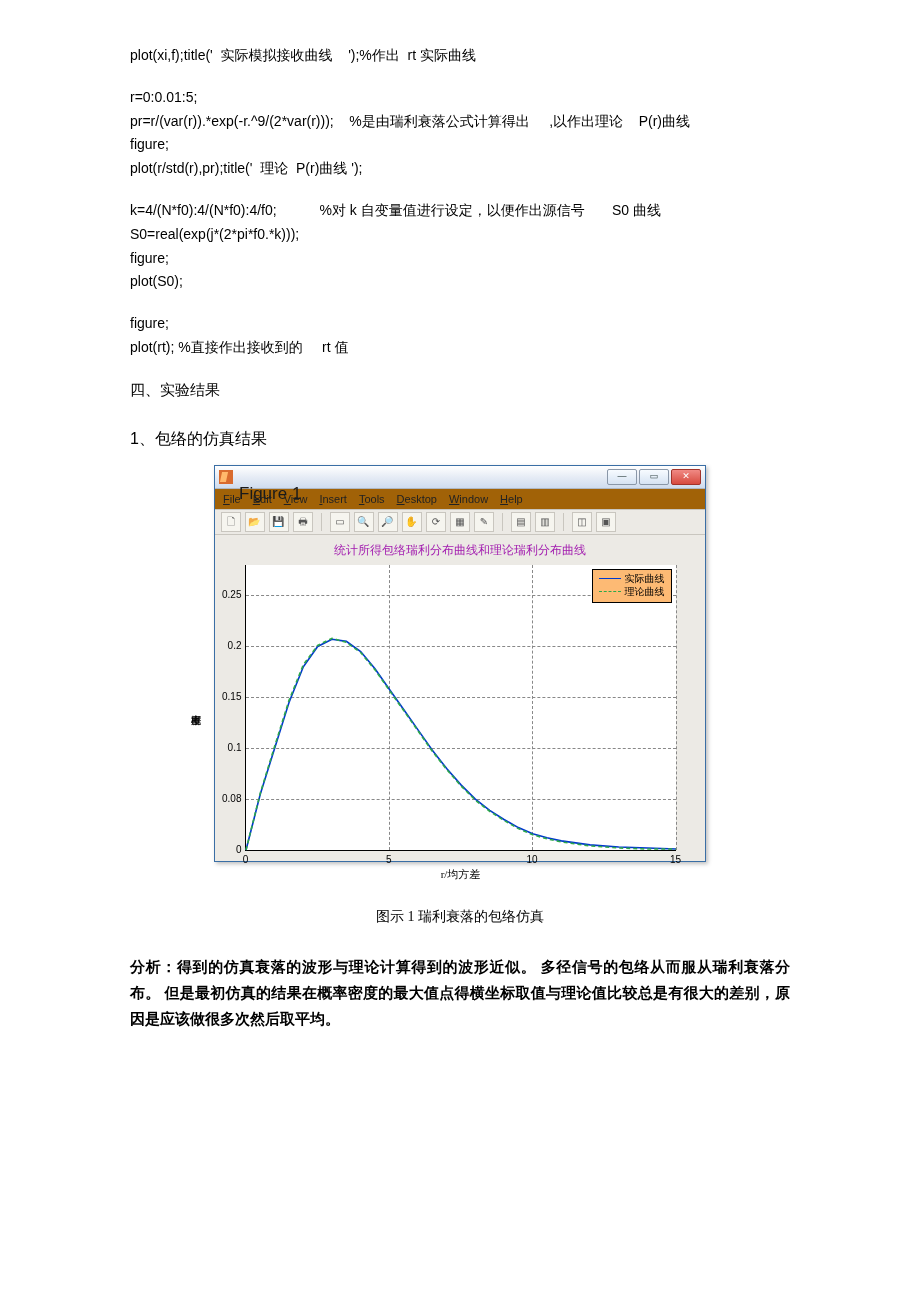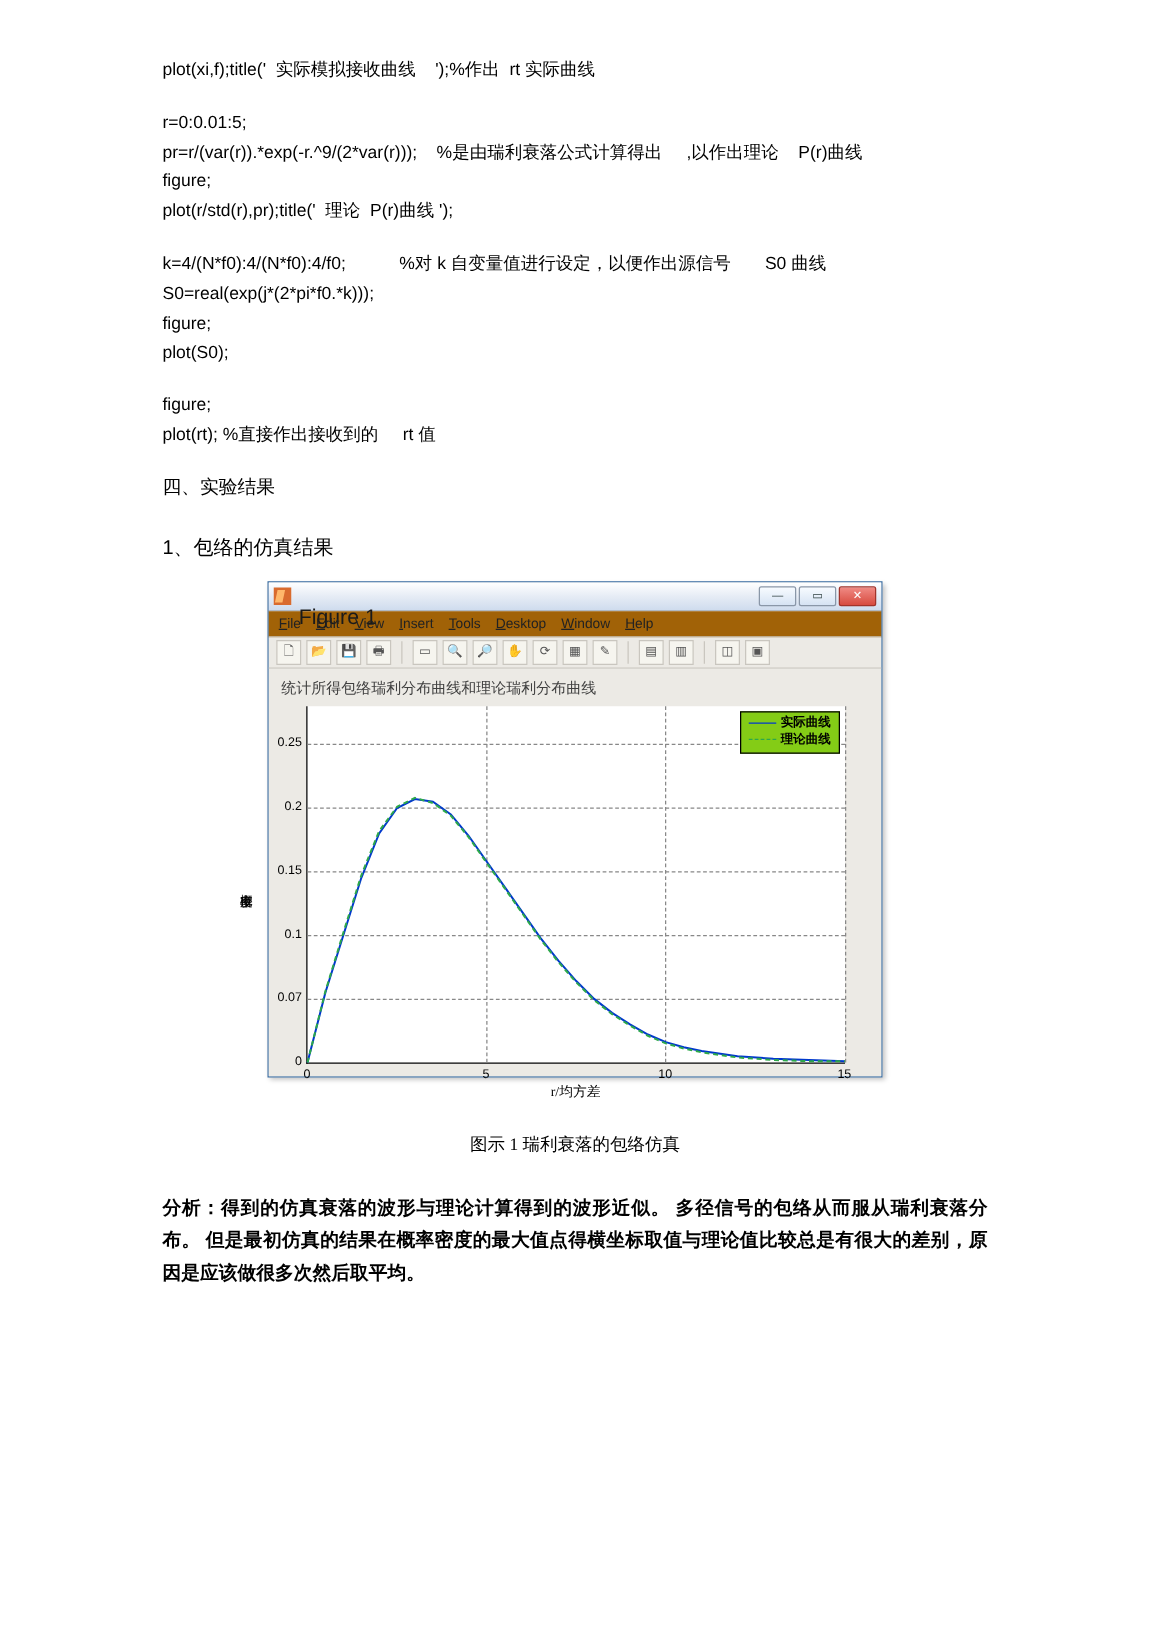--- a/index.html
+++ b/index.html
@@ -133,24 +133,24 @@
     width: 1px;
     height: 18px;
     background: #c9c6bf;
     margin: 0 4px;
   }
   .plot-area {
     background: #eceae5;
     padding: 6px 10px 10px 10px;
   }
   .plot-title {
-    text-align: left;
+    text-align: center;
     font-size: 12px;
     font-family: "SimSun","宋体",serif;
-    color: #404040;
+    color: #a21caf;
     margin-bottom: 4px;
   }
   .chart-box {
     position: relative;
     width: 430px;
     height: 285px;
     background: #ffffff;
     margin: 0 auto;
     border-left: 1px solid #000;
     border-bottom: 1px solid #000;
@@ -195,27 +195,26 @@
     transform: translateY(-50%);
     font-size:10px;
     font-family:"SimSun","宋体",serif;
     writing-mode: vertical-rl;
     letter-spacing:0px;
   }
   .legend-box {
     position:absolute;
     top:4px;
     right:4px;
-    background:#84cc16;
+    background:#fdba74;
     border:1px solid #000;
     padding:2px 6px 3px 6px;
     font-size:10px;
     font-family:"SimSun","宋体",serif;
     line-height:1.35;
-    font-weight:bold;
   }
   .legend-row { display:flex; align-items:center; gap:4px; }
   .legend-line { width:22px; height:0; border-top:1.5px solid #0038cc; }
   .legend-line.dashed { border-top:1.5px dashed #2da84a; }
   .curve-svg {
     position:absolute;
     left:0; top:0;
     width:100%; height:100%;
     overflow:visible;
   }
@@ -302,21 +301,21 @@
             <div class="gl-v" style="left:33.33%"></div>
             <div class="gl-v" style="left:66.66%"></div>
             <div class="gl-v" style="left:100%"></div>
             <div class="gl-h" style="top:10.7%"></div>
             <div class="gl-h" style="top:28.6%"></div>
             <div class="gl-h" style="top:46.4%"></div>
             <div class="gl-h" style="top:64.3%"></div>
             <div class="gl-h" style="top:82.1%"></div>
           </div>
           <div class="ytick" style="top:100%">0</div>
-          <div class="ytick" style="top:82.1%">0.07</div>
+          <div class="ytick" style="top:82.1%">0.08</div>
           <div class="ytick" style="top:64.3%">0.1</div>
           <div class="ytick" style="top:46.4%">0.15</div>
           <div class="ytick" style="top:28.6%">0.2</div>
           <div class="ytick" style="top:10.7%">0.25</div>
           <div class="xtick" style="left:0%">0</div>
           <div class="xtick" style="left:33.33%">5</div>
           <div class="xtick" style="left:66.66%">10</div>
           <div class="xtick" style="left:100%">15</div>
           <div class="xaxis-label">r/均方差</div>
           <div class="yaxis-label">概率密度</div>

